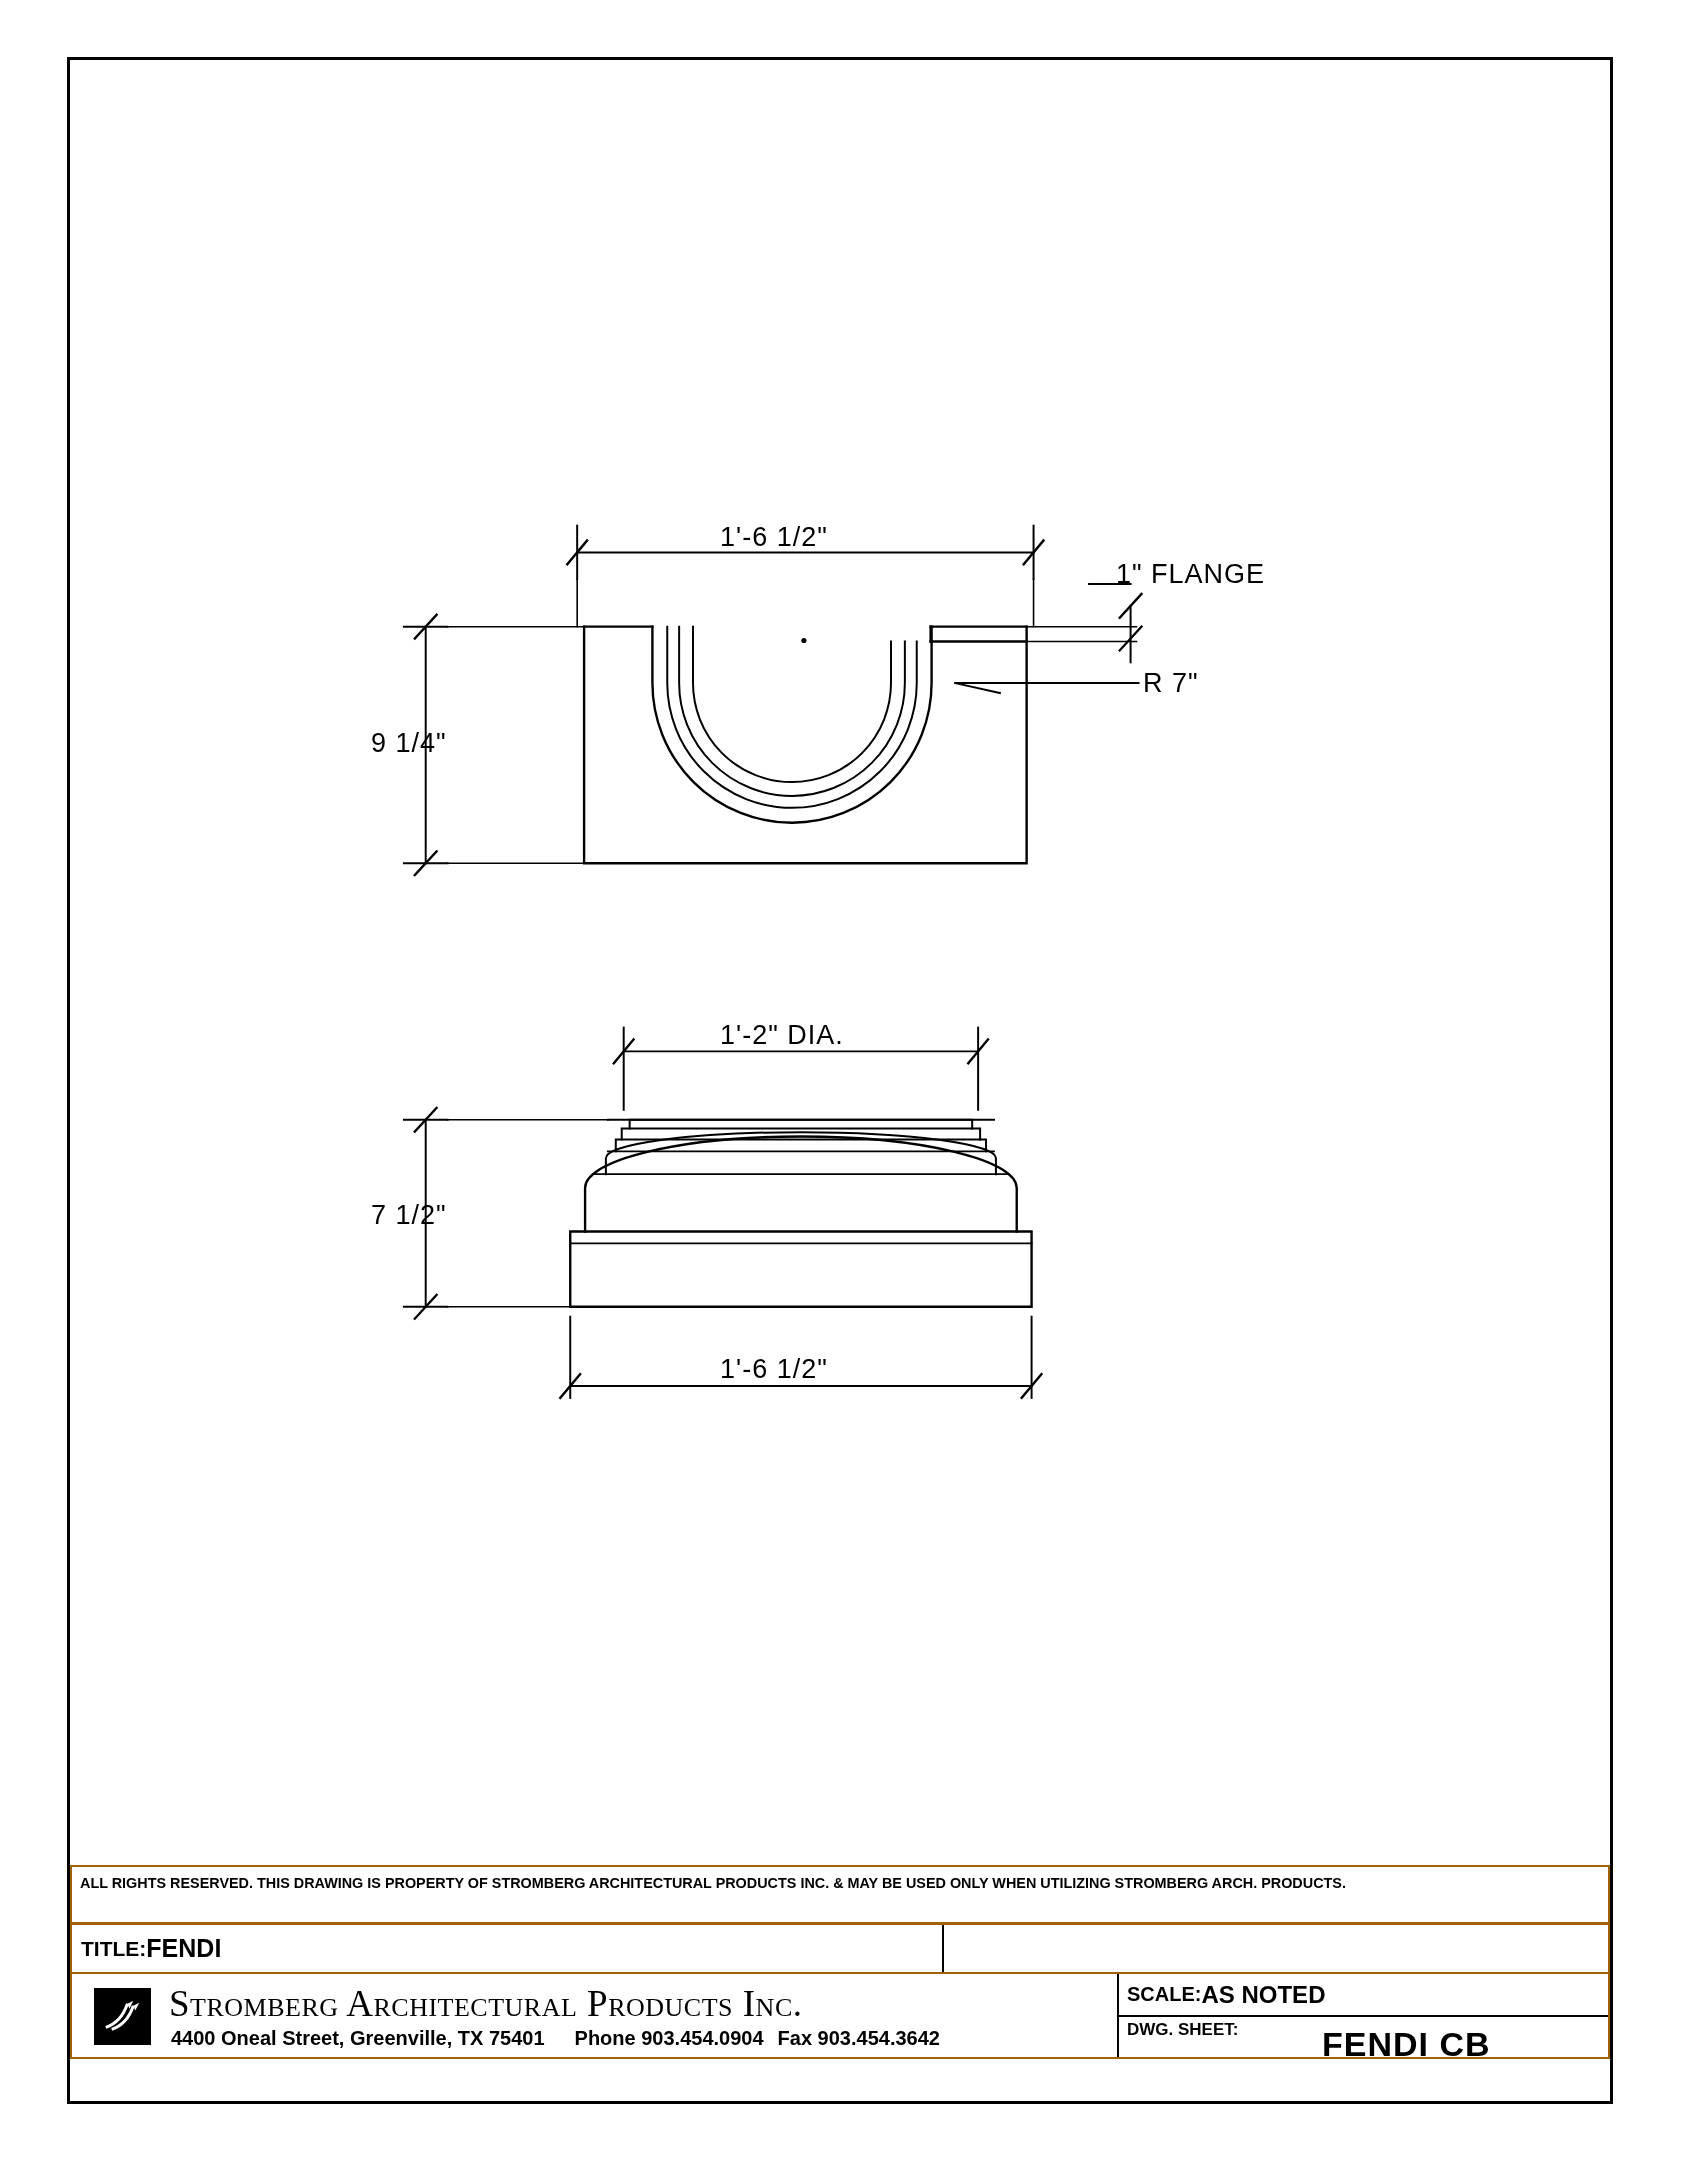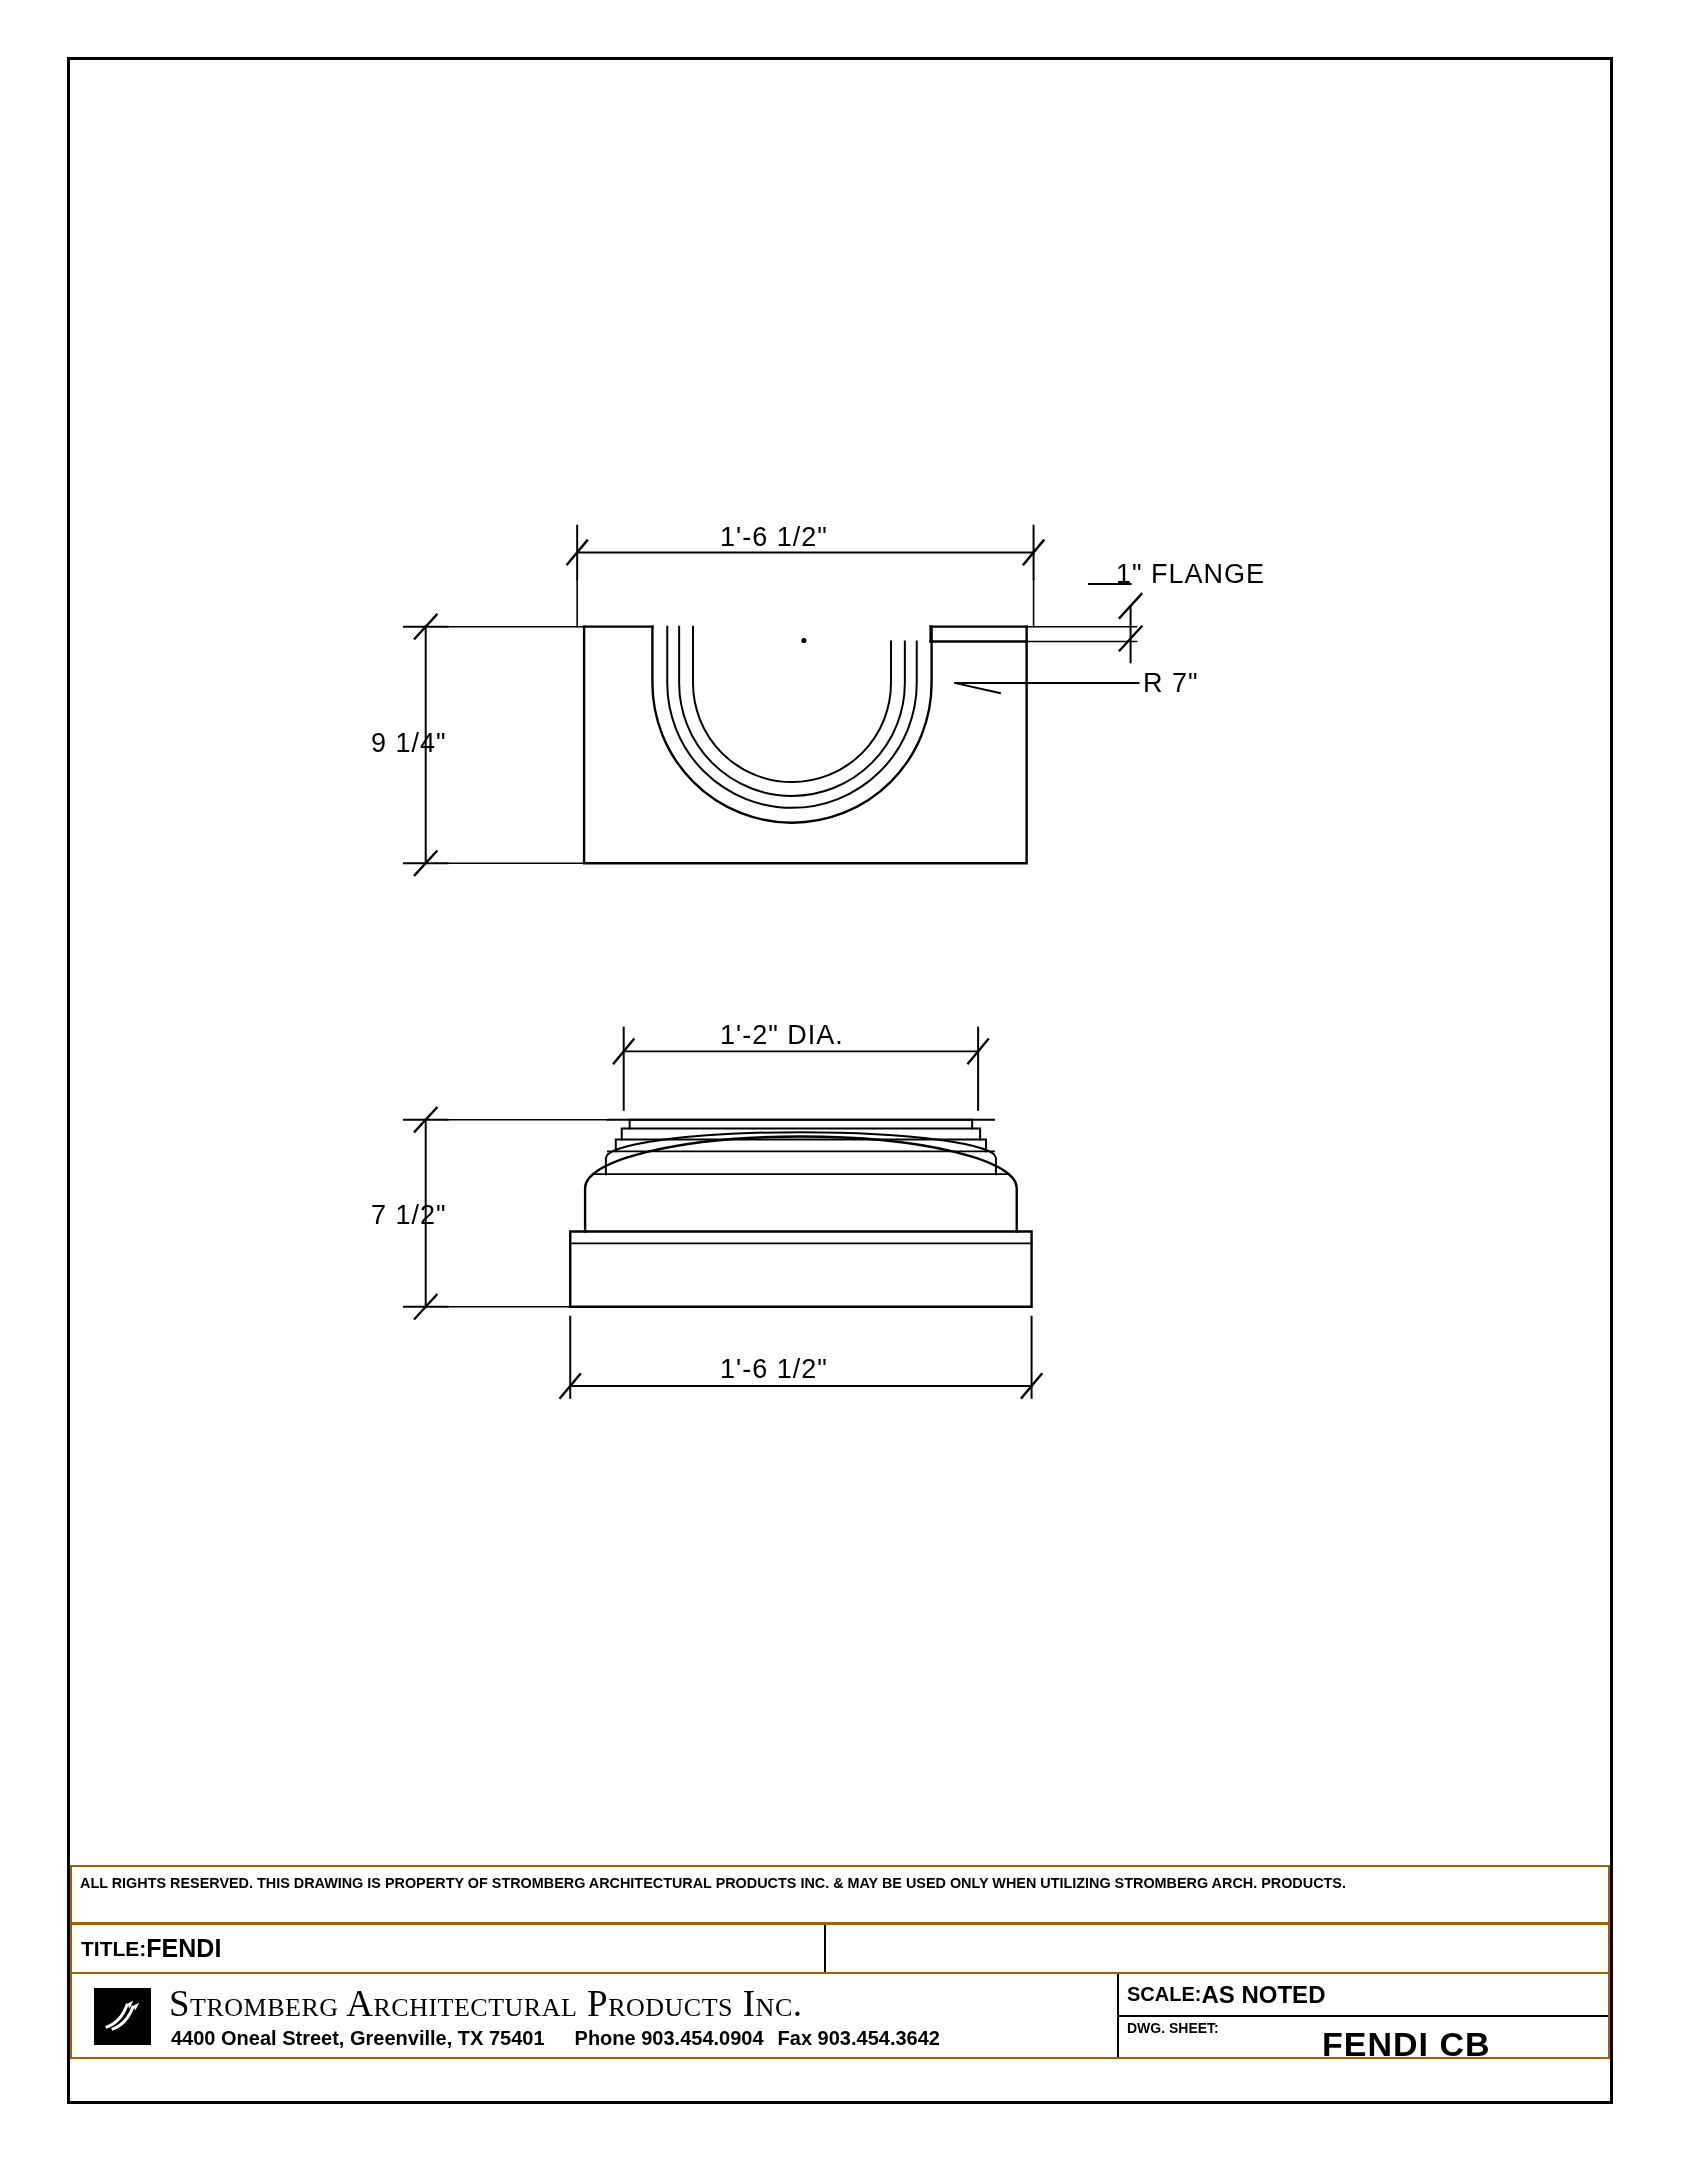--- a/index.html
+++ b/index.html
@@ -63,21 +63,21 @@
     font-weight: bold;
     line-height: 19px;
     white-space: nowrap;
   }
   #tb-title-row {
     top: 1923px;
     height: 51px;
     display: flex;
   }
   #tb-title-cell {
-    width: 754px;
+    width: 872px;
     border-right: 2px solid #000;
     display: flex;
     align-items: center;
     padding-left: 9px;
     box-sizing: border-box;
   }
   #tb-type-cell {
     flex: 1;
     display: flex;
     align-items: center;
@@ -155,21 +155,21 @@
   #scale-row .tb-label { font-size: 20px; }
   #scale-row .tb-value { font-size: 24px; }
   #sheet-row {
     position: absolute;
     left: 0; top: 43px;
     width: 100%;
     height: 43px;
     box-sizing: border-box;
   }
   #sheet-row .tb-label {
-    position: absolute; left: 8px; top: 3px; font-size: 14px;
+    position: absolute; left: 8px; top: 3px; font-size: 17px;
   }
   #dwg-sheet-value {
     position: absolute;
     left: 203px;
     top: 8px;
     font-size: 34px;
     font-weight: bold;
     letter-spacing: 1px;
   }
 </style>

